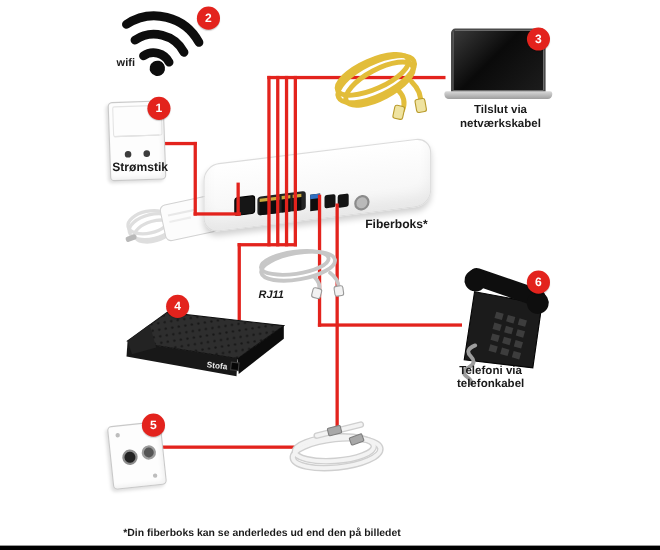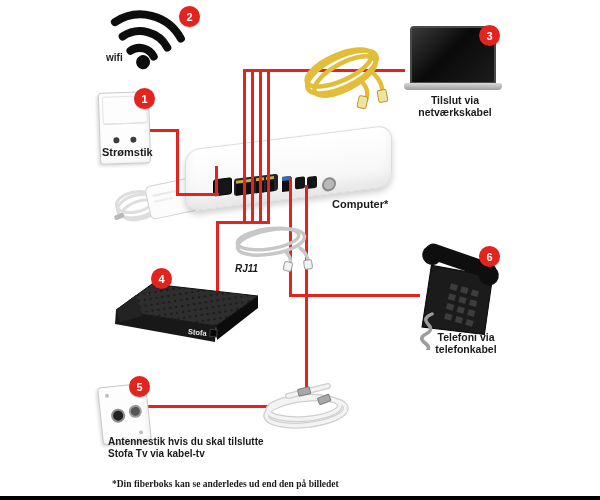--- a/index.html
+++ b/index.html
@@ -98,21 +98,21 @@
       <div style="position:absolute;left:2px;top:2px;width:8px;height:12px;background:#0d0d0d;border-top:3px solid #caa93c;"></div>
       <div style="position:absolute;left:12px;top:2px;width:8px;height:12px;background:#0d0d0d;border-top:3px solid #caa93c;"></div>
       <div style="position:absolute;left:22px;top:2px;width:8px;height:12px;background:#0d0d0d;border-top:3px solid #caa93c;"></div>
       <div style="position:absolute;left:32px;top:2px;width:8px;height:12px;background:#0d0d0d;border-top:3px solid #caa93c;"></div>
     </div>
     <div class="fport" style="left:96px;top:38px;width:9px;height:11px;background:#0d0d0d;border-top:4px solid #2f6fc1;"></div>
     <div class="fport" style="left:109px;top:40px;width:10px;height:12px;background:#141414;border-radius:2px;"></div>
     <div class="fport" style="left:121px;top:41px;width:10px;height:12px;background:#141414;border-radius:2px;"></div>
     <div class="fport" style="left:136px;top:44px;width:10px;height:10px;background:#b9b9b9;border-radius:50%;border:2px solid #8b8b8b;"></div>
   </div>
-  <div class="cap" style="left:332px;top:198px;font-size:11px;">Computer*</div>
+  <div class="cap" style="left:332px;top:198px;font-size:11px;">Fiberboks*</div>
 
   <div class="dev over" style="left:290px;top:30px;width:110px;height:80px;">
     <svg width="110" height="80" viewBox="0 0 110 80">
       <g fill="none" stroke="#e2bd3a" stroke-width="4.5" stroke-linecap="round">
         <ellipse cx="52" cy="42" rx="38" ry="15" transform="rotate(-26 52 42)"></ellipse>
         <ellipse cx="49" cy="38" rx="35" ry="13" transform="rotate(-24 49 38)"></ellipse>
         <ellipse cx="55" cy="46" rx="34" ry="13" transform="rotate(-28 55 46)"></ellipse>
         <path d="M72,52 q8,8 4,18"></path>
         <path d="M84,44 q10,10 8,20"></path>
       </g>
@@ -162,21 +162,20 @@
   </div>
   <div class="badge" style="left:151px;top:268px;">4</div>
 
   <div class="dev plate" style="left:100px;top:385px;width:47px;height:56px;transform:rotate(-6deg);">
     <div style="position:absolute;left:10px;top:22px;width:10px;height:10px;border-radius:50%;background:#222;border:2px solid #8d8d8d;"></div>
     <div style="position:absolute;left:28px;top:20px;width:9px;height:9px;border-radius:50%;background:#555;border:2px solid #9d9d9d;"></div>
     <div style="position:absolute;left:6px;top:6px;width:4px;height:4px;border-radius:50%;background:#bdbdbd;"></div>
     <div style="position:absolute;left:36px;top:46px;width:4px;height:4px;border-radius:50%;background:#bdbdbd;"></div>
   </div>
   <div class="badge" style="left:129px;top:376px;">5</div>
-  <div class="cap" style="left:108px;top:436px;width:165px;font-size:10px;">Antennestik hvis du skal tilslutte Stofa Tv via kabel-tv</div>
 
   <div class="dev over" style="left:258px;top:378px;width:100px;height:56px;">
     <svg width="100" height="56" viewBox="0 0 100 56">
       <g fill="none" stroke-linecap="round">
         <g stroke="#cfcfcf" stroke-width="6">
           <ellipse cx="48" cy="34" rx="40" ry="13" transform="rotate(-6 48 34)"></ellipse>
           <ellipse cx="46" cy="30" rx="36" ry="11" transform="rotate(-4 46 30)"></ellipse>
         </g>
         <g stroke="#f3f3f3" stroke-width="3.5">
           <ellipse cx="48" cy="34" rx="40" ry="13" transform="rotate(-6 48 34)"></ellipse>
@@ -211,18 +210,18 @@
             <rect x="74" y="64" width="7" height="6"></rect>
           <rect x="53" y="74" width="7" height="6"></rect>
             <rect x="64" y="74" width="7" height="6"></rect>
             <rect x="75" y="74" width="7" height="6"></rect>
         </g>
       </g>
       <path d="M34,74 q-10,4 -4,10 q6,6 -2,10 q-8,4 -1,9 q7,5 0,10" fill="none" stroke="#9d9d9d" stroke-width="3.5" stroke-linecap="round"></path>
     </svg>
   </div>
   <div class="badge" style="left:479px;top:246px;">6</div>
-  <div class="cap" style="left:416px;top:331px;width:100px;font-size:10.5px;text-align:center;">Telefoni via telefonkabel</div>
-
-  <div class="cap" style="left:112px;top:479px;font-size:9.5px;font-family:Liberation Serif, serif;">*Din fiberboks kan se anderledes ud end den på billedet</div>
+  <div class="cap" style="left:396px;top:331px;width:100px;font-size:10.5px;text-align:center;">Telefoni via telefonkabel</div>
+
+  <div class="cap" style="left:112px;top:479px;font-size:9.5px;">*Din fiberboks kan se anderledes ud end den på billedet</div>
   <div class="bottom-bar"></div>
 
 </div>
 
 </body></html>

